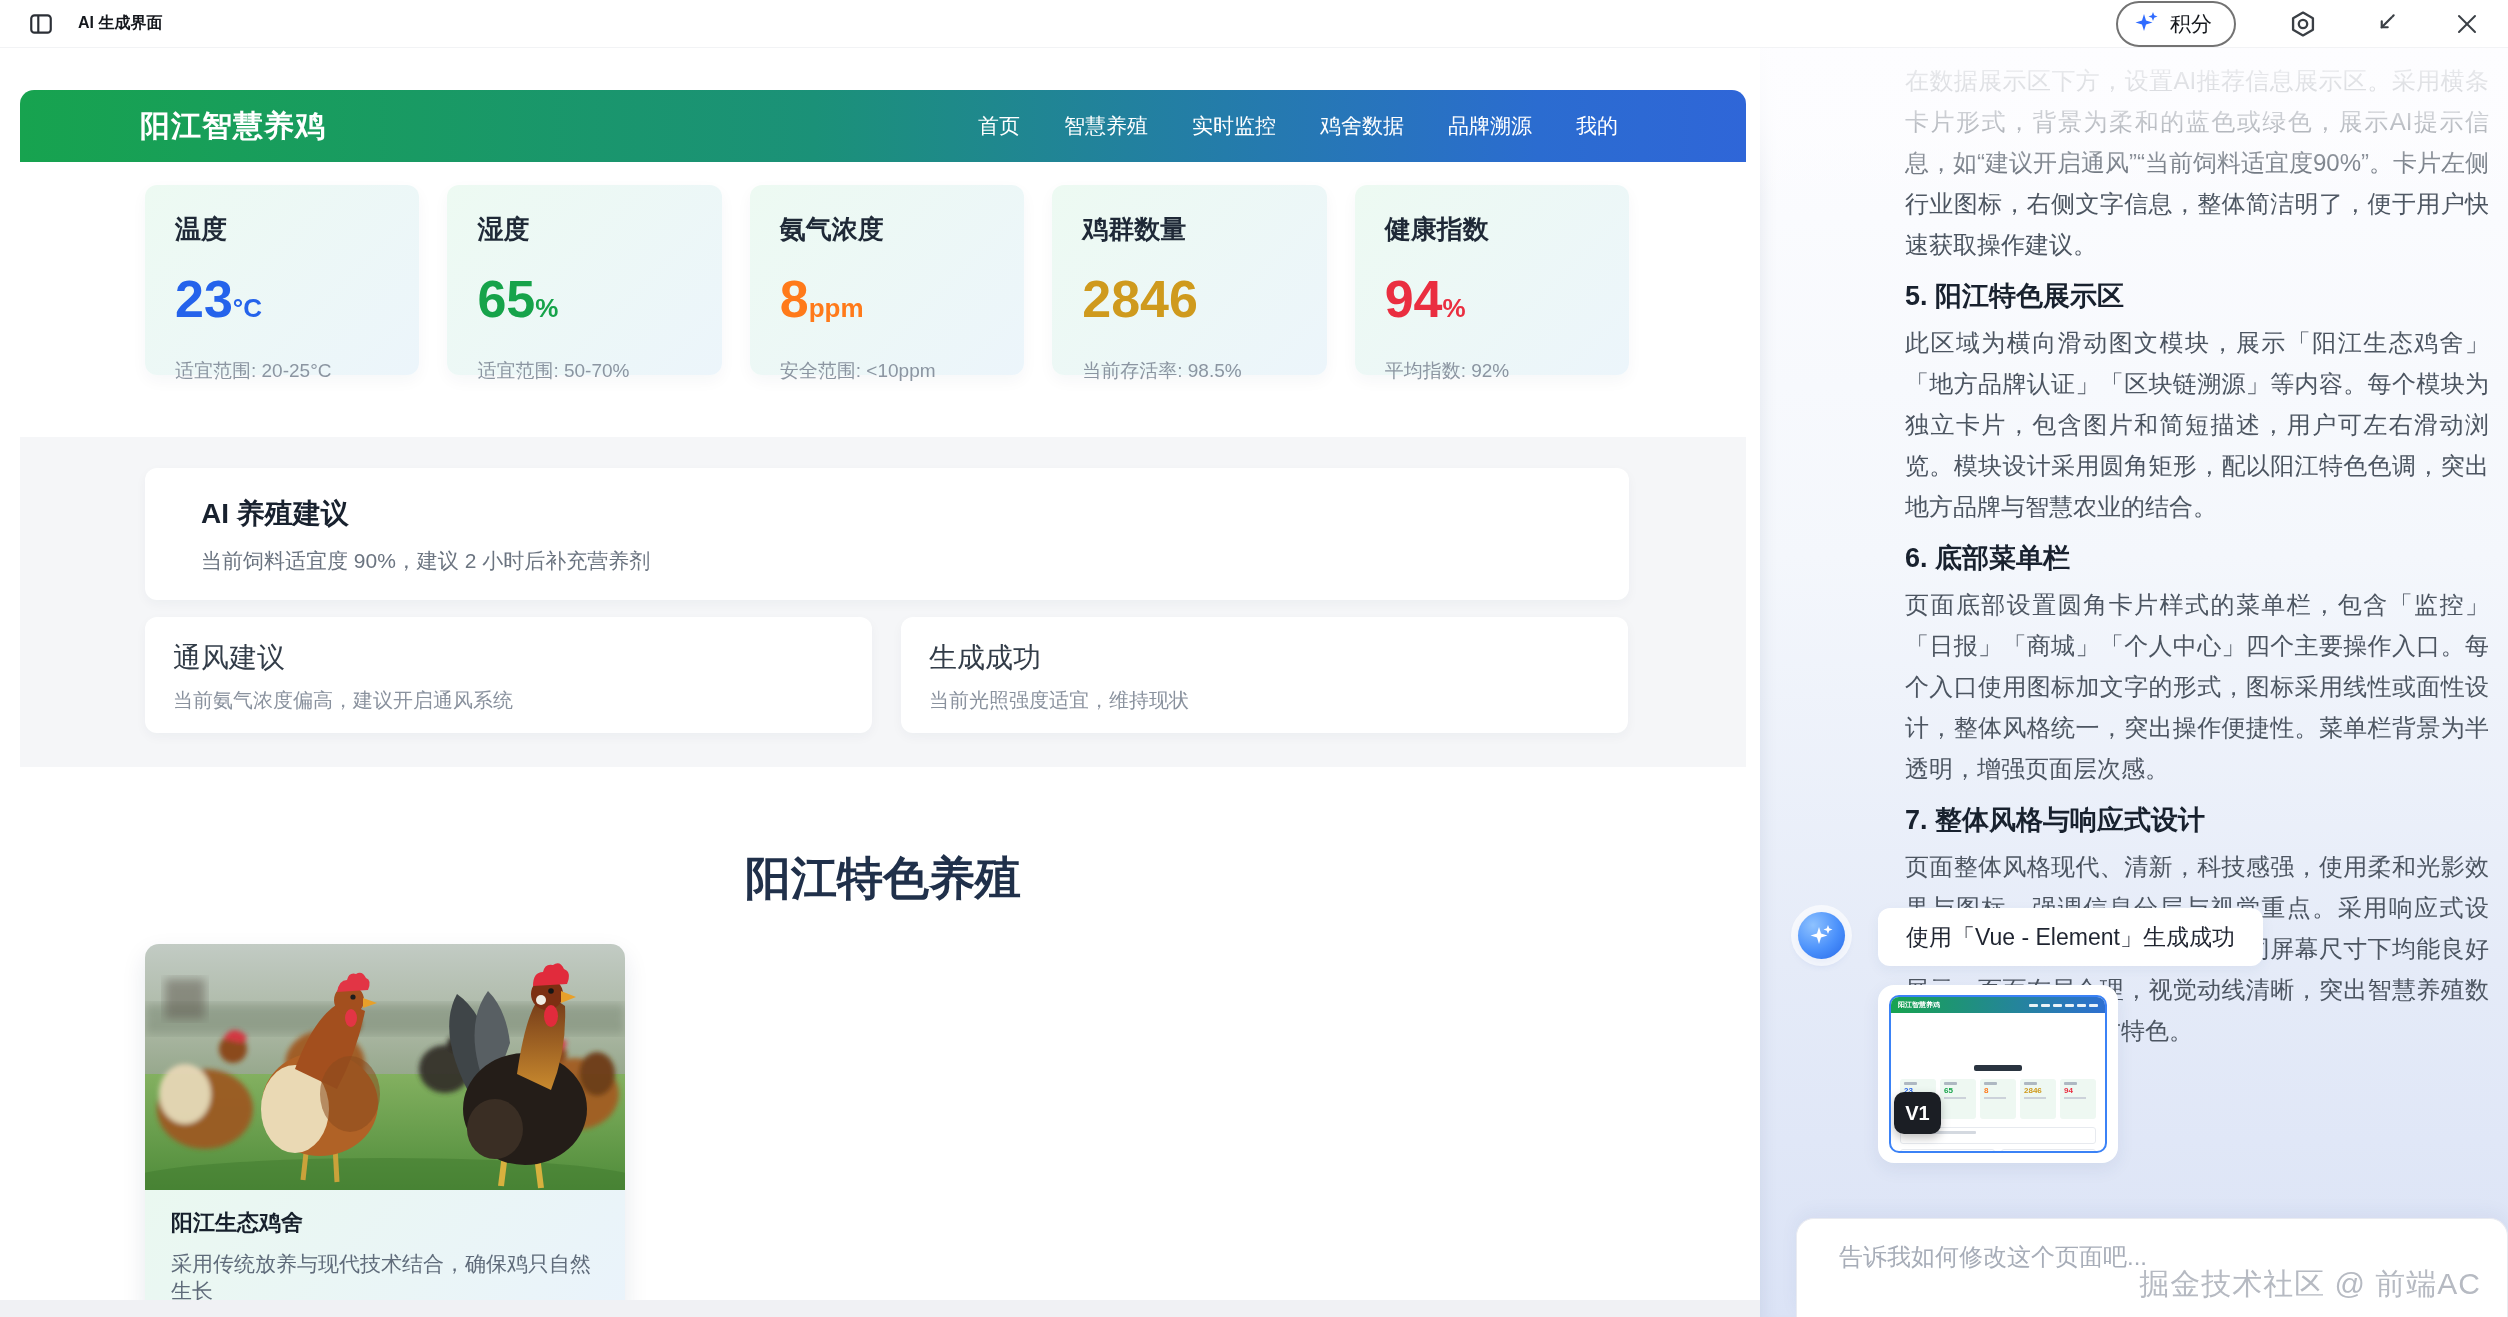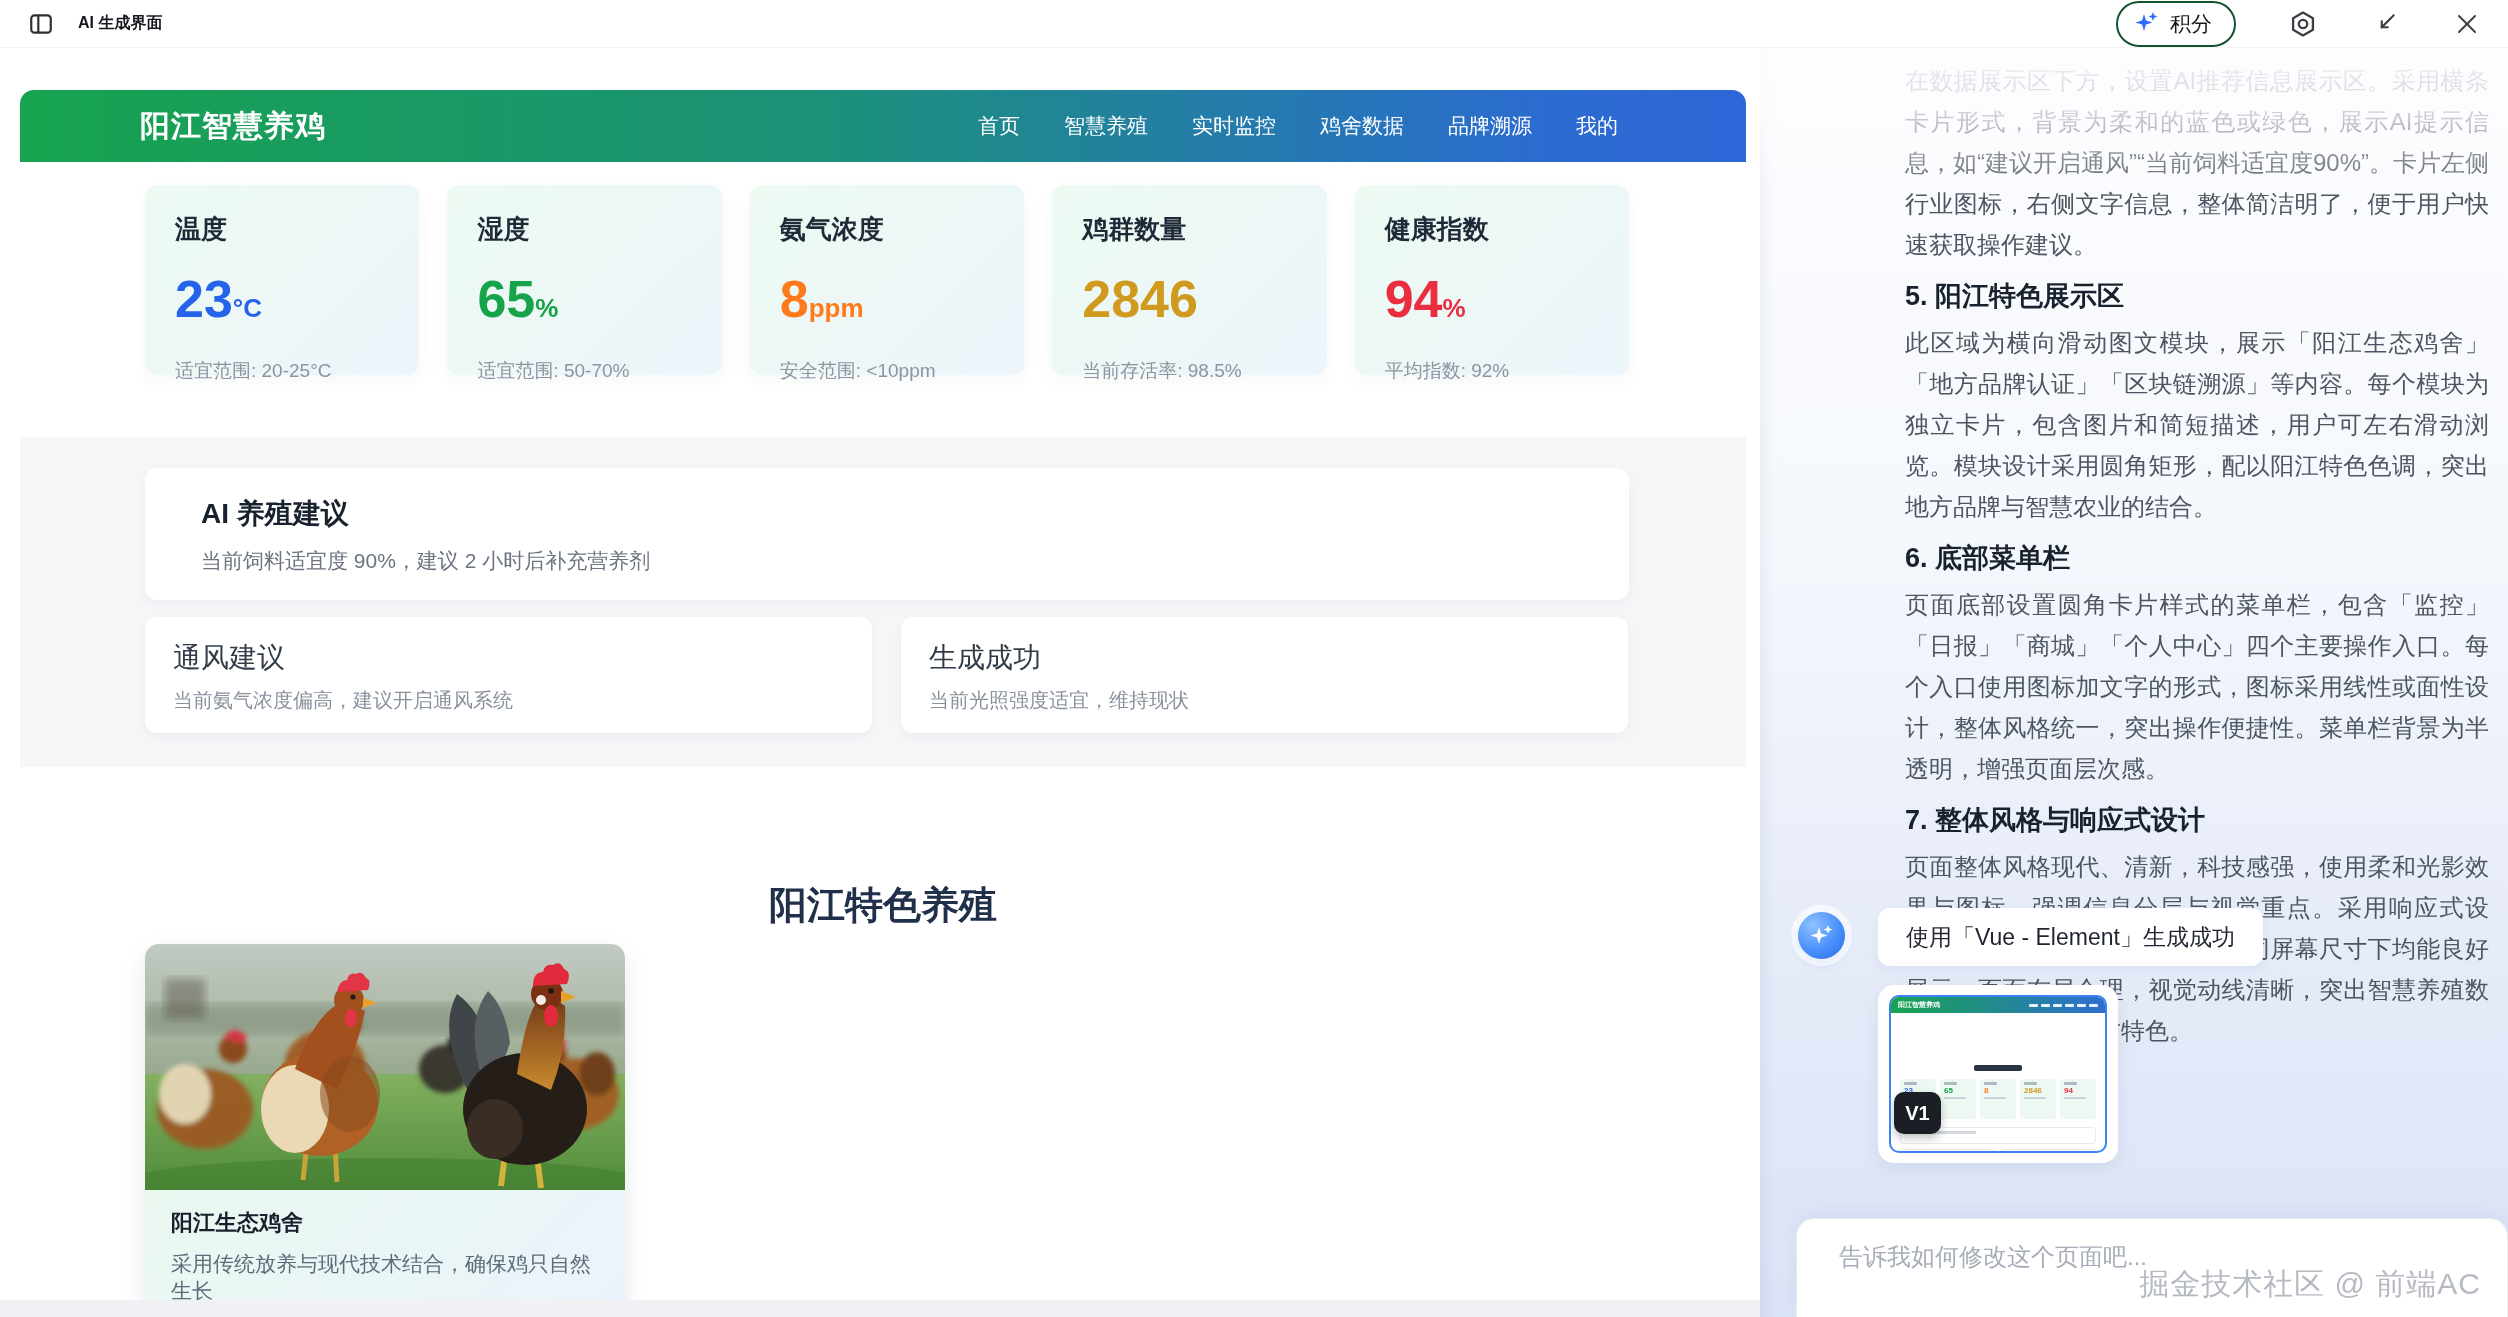--- a/index.html
+++ b/index.html
@@ -8,21 +8,21 @@
   .app { position:relative; width:2508px; height:1317px; }
 
   
   .topbar { position:absolute; top:0; left:0; width:2508px; height:48px; background:#fff;
             display:flex; align-items:center; justify-content:space-between; padding:0 26px; z-index:30;
             border-bottom:1px solid #f2f3f5;}
   .topbar-left { display:flex; align-items:center; gap:22px; }
   .app-title { font-size:16px; font-weight:700; color:#15181d; }
   .tb-icon { width:30px; height:30px; display:flex; align-items:center; justify-content:center; cursor:pointer; }
   .topbar-right { display:flex; align-items:center; gap:52px; }
-  .credits-pill { display:flex; align-items:center; gap:10px; border:2px solid #14532d; border-radius:999px;
+  .credits-pill { display:flex; align-items:center; gap:10px; border:2px solid #737373; border-radius:999px;
                   background:#fff; padding:7px 22px 7px 16px; font-size:21px; color:#15181d; cursor:pointer;
                   font-family:inherit; }
 
   
   .main { position:absolute; top:48px; left:0; width:2508px; height:1269px; display:flex; }
   .preview-pane { position:relative; width:1760px; height:1269px; background:#fff; overflow:hidden; }
   .bottom-strip { position:absolute; left:0; top:1252px; width:1760px; height:17px; background:#f0f1f4; }
   .chat-pane { position:relative; width:748px; height:1269px;
                background:linear-gradient(180deg,#fdfdff 0%,#f4f7fc 40%,#e5ebf8 72%,#dbe3f6 100%);
                box-shadow:inset 14px 0 18px -14px rgba(40,60,100,0.10); }
@@ -50,21 +50,21 @@
                  border-radius:12px; padding:27px 56px; box-shadow:0 4px 12px rgba(20,40,80,0.04); }
   .advice-main h3 { font-size:28px; font-weight:700; color:#18212e; }
   .advice-main p { margin-top:14px; font-size:21px; color:#6b7480; }
   .advice-row { position:absolute; left:125px; top:180px; width:1484px; display:flex; gap:29px; }
   .advice-card { width:727px; height:116px; background:#fff; border-radius:12px; padding:22px 28px;
                  box-shadow:0 4px 12px rgba(20,40,80,0.04); }
   .advice-card h4 { font-size:28px; font-weight:500; color:#323c48; }
   .advice-card p { margin-top:10px; font-size:20px; color:#8a929e; }
 
   .feature-title { position:absolute; left:20px; top:800px; width:1726px; text-align:center;
-                   font-size:38px; font-weight:700; color:#20304a;margin-top:32px; }
+                   font-size:46px; font-weight:700; color:#20304a; }
   .feature-card { position:absolute; left:145px; top:896px; width:480px; height:372px; border-radius:14px;
                   overflow:hidden; background:#fff; box-shadow:0 10px 24px rgba(20,40,80,0.10); }
   .feature-img { width:480px; height:246px; display:block; }
   .feature-body { width:480px; height:126px; padding:18px 26px 0;
                   background:linear-gradient(135deg,#eaf8f0 0%,#eaf3fb 100%); }
   .feature-body h4 { font-size:22px; font-weight:700; color:#17202c; }
   .feature-body p { margin-top:12px; font-size:21px; line-height:27px; color:#5f6b7a; }
 
   
   .doc { position:absolute; left:145px; top:12px; width:584px; color:#4c5561; }

